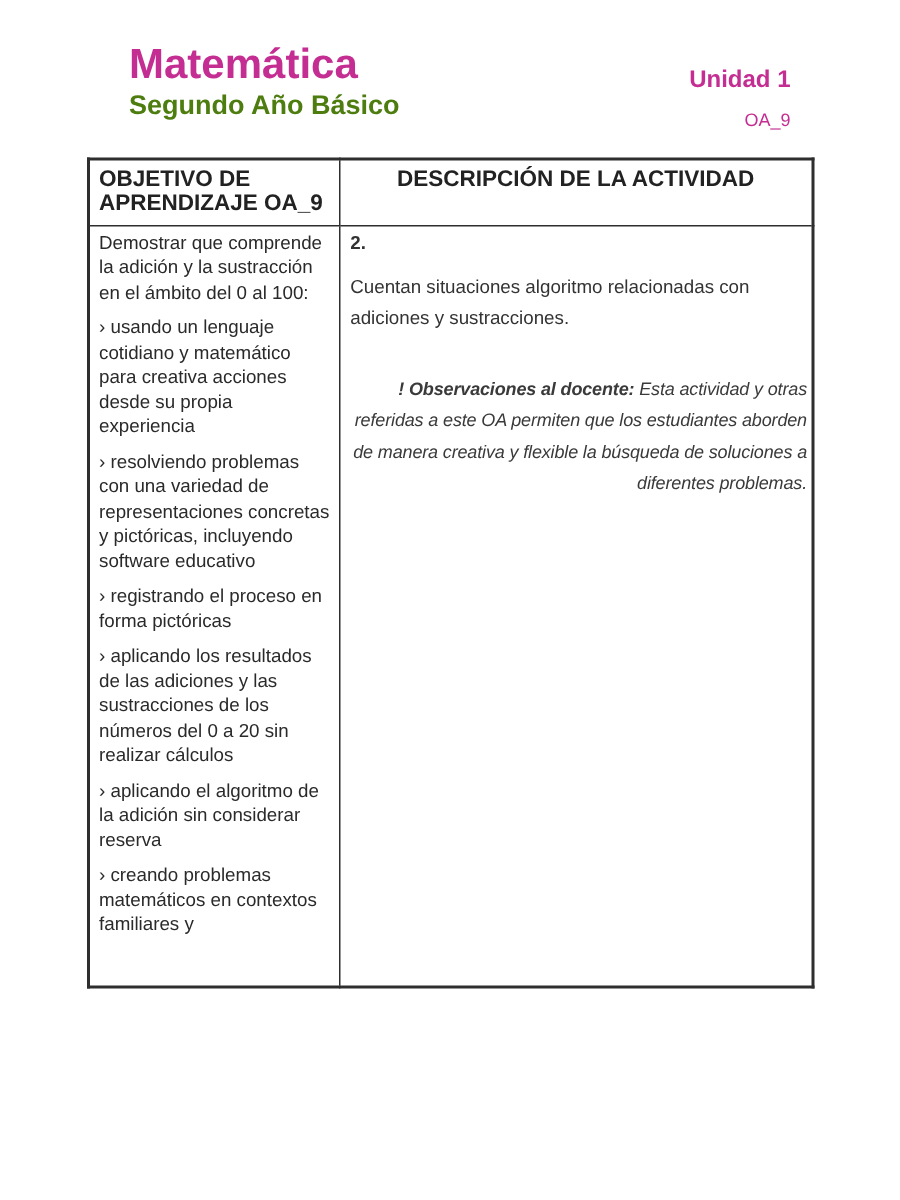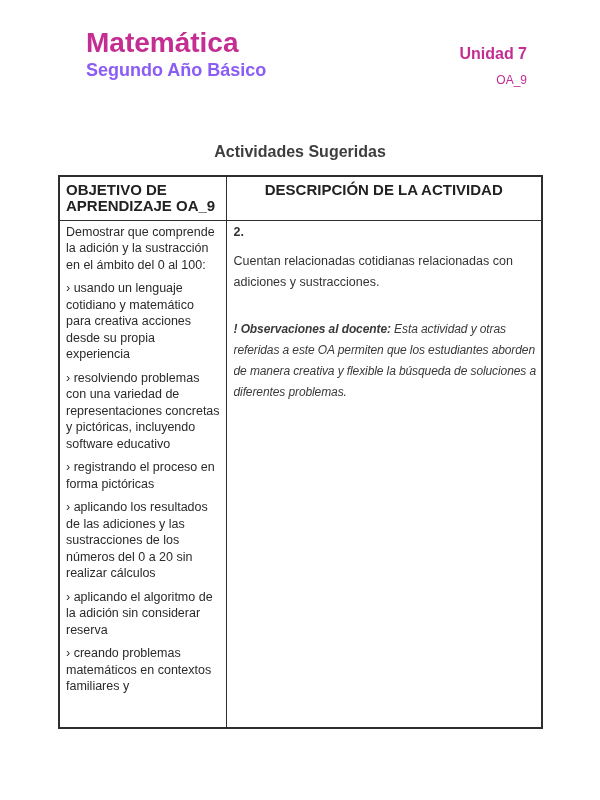--- a/index.html
+++ b/index.html
@@ -16,21 +16,21 @@
     font-family:"Liberation Sans","DejaVu Sans",sans-serif;
     color:var(--body_text);
     overflow:hidden;
   }
   .page{position:relative;width:600px;height:800px;background:var(--page_bg);}
 
   
   .doc-header{position:relative;height:92px;}
   .header-left{position:absolute;left:86px;top:28px;}
   .subject-title{font-size:28px;line-height:30px;font-weight:bold;color:var(--accent);}
-  .level-title{font-size:18px;line-height:21px;font-weight:bold;color:#8b5cf6;margin-top:2px;}
+  .level-title{font-size:18px;line-height:21px;font-weight:bold;color:#4d7c0f;margin-top:2px;}
   .header-right{position:absolute;right:73px;top:45px;text-align:right;}
   .unit-label{font-size:16px;line-height:17px;font-weight:bold;color:var(--accent);}
   .oa-label{font-size:12px;line-height:17px;font-weight:normal;color:var(--accent);margin-top:10px;}
 
   
   .section-title{
     margin-top:50px;text-align:center;
     font-size:16px;line-height:20px;font-weight:bold;color:var(--heading_text);
   }
 
@@ -61,41 +61,40 @@
   }
   .objective-cell .cell-par{margin:0 0 7px 0;}
 
   td.activity-cell{
     font-size:12.5px;padding:3px 3px 0 7px;color:#333;
   }
   .activity-number{font-weight:bold;line-height:17px;margin-bottom:10px;}
   .activity-desc{line-height:21px;}
   .activity-note{
     margin-top:26px;line-height:21px;
-    font-style:italic;font-size:12px;letter-spacing:-0.1px;color:#3A3A3A;
+    font-style:italic;font-size:12px;letter-spacing:-0.1px;color:#3A3A3A;text-align:right;
   }
   .note-label{font-weight:bold;}
 </style>
 </head>
 <body>
 
 <div class="page">
 
   <div class="doc-header">
     <div class="header-left">
       <div class="subject-title">Matemática</div>
       <div class="level-title">Segundo Año Básico</div>
     </div>
     <div class="header-right">
-      <div class="unit-label">Unidad 7</div>
+      <div class="unit-label">Unidad 1</div>
       <div class="oa-label">OA_9</div>
     </div>
   </div>
 
-  <div class="section-title">Actividades Sugeridas</div>
 
   <table class="activity-table">
     <colgroup>
       <col class="col-objective">
       <col class="col-activity">
     </colgroup>
     <thead>
       <tr>
         <th class="th-objective">OBJETIVO DE APRENDIZAJE OA_9</th>
         <th class="th-activity">DESCRIPCIÓN DE LA ACTIVIDAD</th>
@@ -112,21 +111,21 @@
                 <div class="cell-par">› registrando el proceso en forma pictóricas</div>
                 <div class="cell-par">› aplicando los resultados de las adiciones y las sustracciones de los números del 0 a 20 sin realizar cálculos</div>
                 <div class="cell-par">› aplicando el algoritmo de la adición sin considerar reserva</div>
                 <div class="cell-par">› creando problemas matemáticos en contextos familiares y</div>
               </div>
           </div>
         </td>
         <td class="activity-cell">
           <div class="cell-clip">
             <div class="activity-number">2.</div>
-            <div class="activity-desc">Cuentan relacionadas cotidianas relacionadas con adiciones y sustracciones.</div>
+            <div class="activity-desc">Cuentan situaciones algoritmo relacionadas con adiciones y sustracciones.</div>
             <div class="activity-note">
               <span class="note-label">! Observaciones al docente:</span>
               <span class="note-text">Esta actividad y otras referidas a este OA permiten que los estudiantes aborden de manera creativa y flexible la búsqueda de soluciones a diferentes problemas.</span>
             </div>
           </div>
         </td>
       </tr>
     </tbody>
   </table>
 

